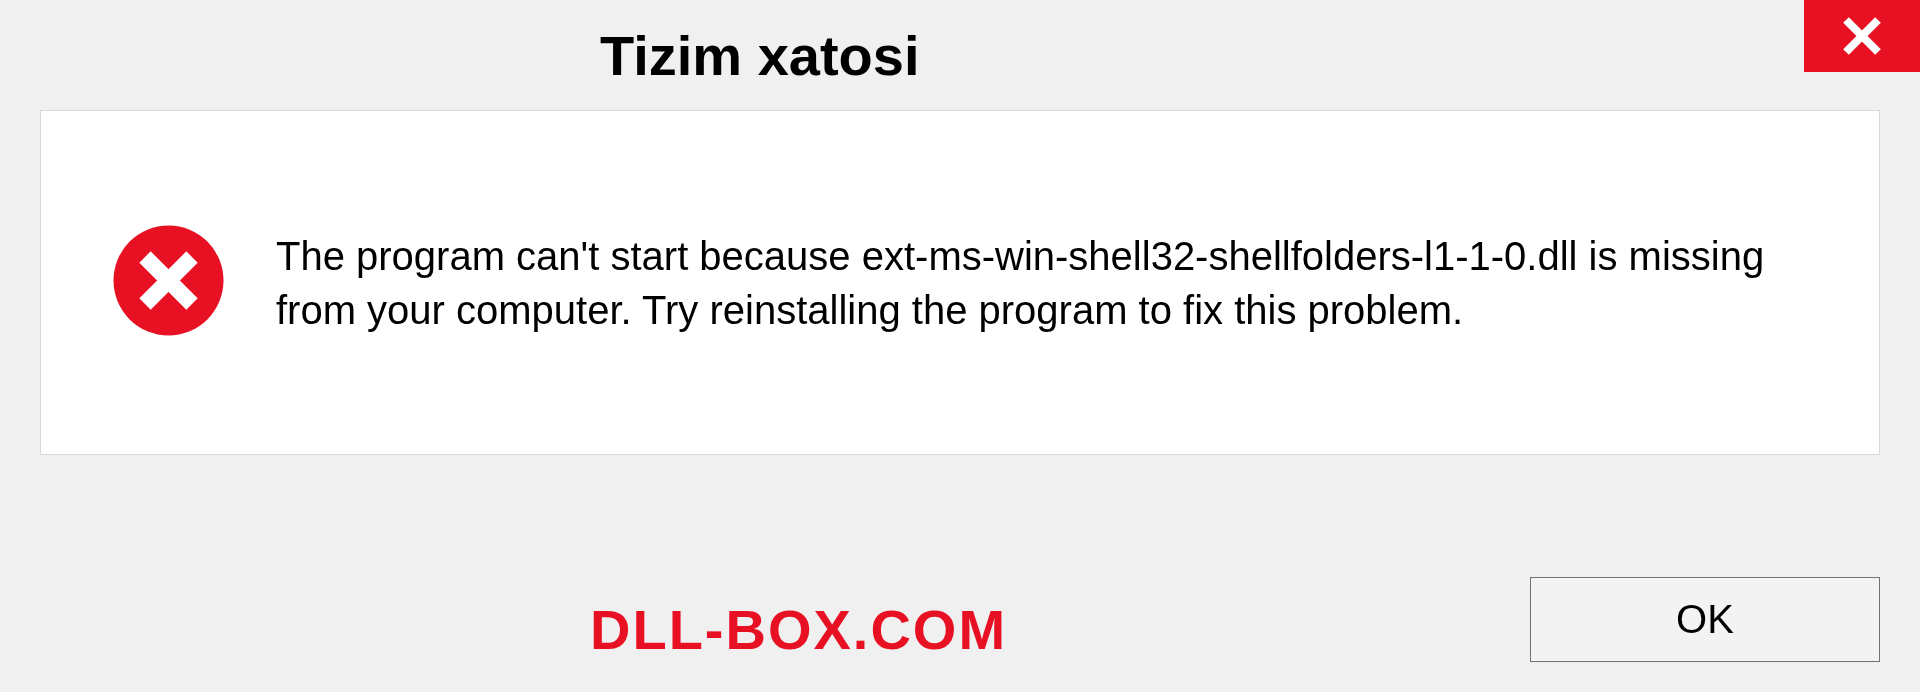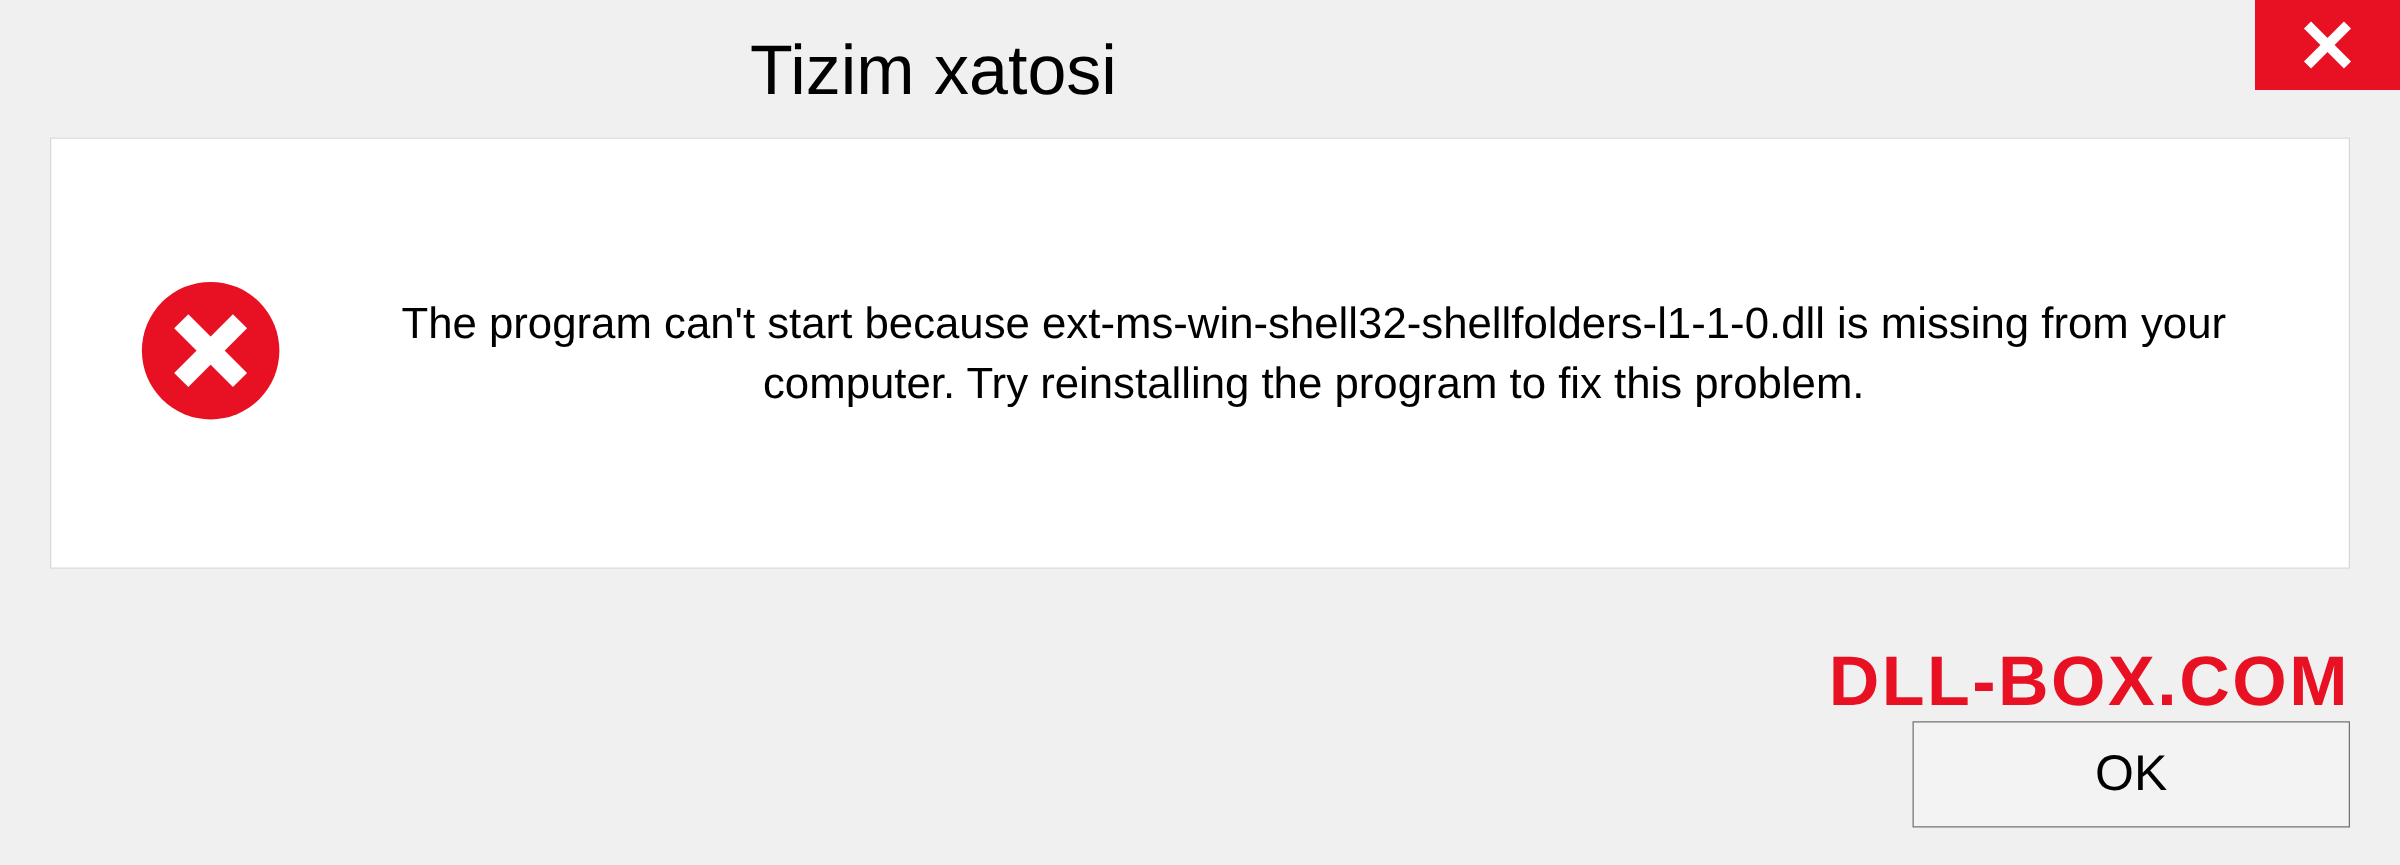--- a/index.html
+++ b/index.html
@@ -13,21 +13,21 @@
     }
     .titlebar {
       position: relative;
       height: 100px;
       display: flex;
       align-items: center;
       padding-left: 0;
     }
     .title-text {
       font-size: 56px;
-      font-weight: 400;
+      font-weight: 700;
       color: #000;
       margin-left: 600px;
       margin-top: 10px;
     }
     .close-btn {
       position: absolute;
       top: 0;
       right: 0;
       width: 116px;
       height: 72px;
@@ -46,36 +46,34 @@
       display: flex;
       align-items: center;
       padding: 0 50px;
     }
     .error-icon {
       flex: 0 0 auto;
       margin-right: 50px;
       margin-left: 20px;
     }
     .message {
-      font-size: 35px;
+      font-size: 40px;
       line-height: 1.35;
       color: #000;
       max-width: 1550px;
-      text-align: center;
     }
     .footer {
       position: absolute;
       bottom: 30px;
       left: 0;
       right: 0;
       display: flex;
       align-items: flex-end;
       justify-content: space-between;
       padding: 0 40px 0 0;
-      flex-direction: column;
     }
     .watermark {
       font-size: 56px;
       font-weight: 800;
       color: #e81123;
       letter-spacing: 2px;
       margin-left: 590px;
       font-family: Arial, sans-serif;
     }
     .ok-btn {

